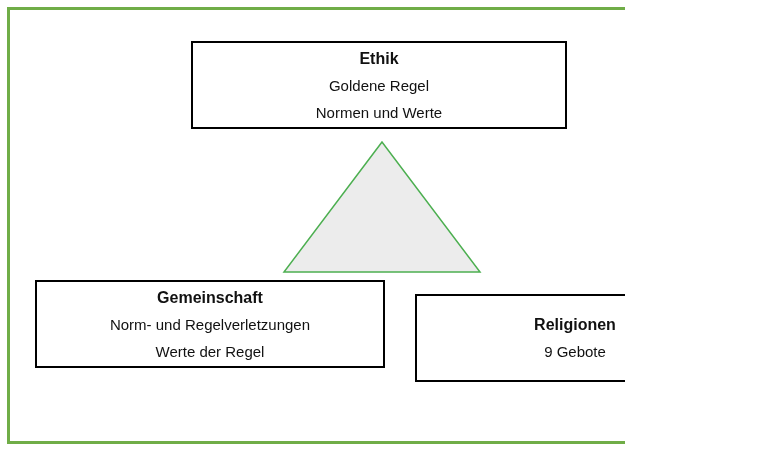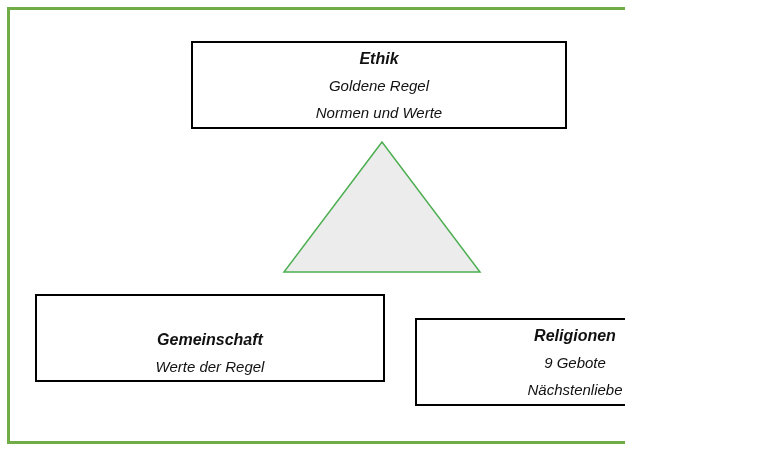--- a/index.html
+++ b/index.html
@@ -7,21 +7,20 @@
     padding: 0;
     background: #ffffff;
     font-family: "Liberation Sans", sans-serif;
   }
   #stage {
     position: relative;
     width: 625px;
     height: 457px;
     background: #ffffff;
     overflow: hidden;
-    font-style: italic;
   }
   .frame {
     position: absolute;
     left: 7px;
     top: 7px;
     width: 746px;
     height: 437px;
     box-sizing: border-box;
     border: 3px solid var(--frame-green, #70AD47);
     background: transparent;
@@ -38,22 +37,22 @@
     text-align: center;
     color: #111111;
     font-size: 15px;
     line-height: 27px;
   }
   .tbox .title {
     font-weight: bold;
     font-size: 16px;
   }
   #box-top    { left: 191px; top: 41px;  width: 376px; height: 88px; }
-  #box-left   { left: 35px;  top: 294px; width: 350px; height: 88px; justify-content: flex-end; }
-  #box-right  { left: 415px; top: 294px; width: 320px; height: 88px; margin-top: 24px; }
+  #box-left   { left: 35px;  top: 280px; width: 350px; height: 88px; }
+  #box-right  { left: 415px; top: 294px; width: 320px; height: 88px; }
   #triangle-wrap {
     position: absolute;
     left: 278px;
     top: 137px;
     width: 208px;
     height: 140px;
   }
   #triangle-wrap svg { display: block; }
 </style>
 </head>
@@ -70,22 +69,22 @@
   </div>
 
   <div id="triangle-wrap">
     <svg width="208" height="140" viewBox="0 0 208 140">
       <polygon points="104,5 6,135 202,135" fill="var(--triangle-fill, #ECECEC)" stroke="var(--triangle-stroke, #4CAF50)" stroke-width="1.5" stroke-linejoin="miter"></polygon>
     </svg>
   </div>
 
   <div class="tbox" id="box-left">
     <div class="title">Gemeinschaft</div>
+    <div class="line">Norm- und Regelverletzungen</div>
     <div class="line">Werte der Regel</div>
   </div>
 
   <div class="tbox" id="box-right">
     <div class="title">Religionen</div>
     <div class="line">9 Gebote</div>
-    <div class="line">Nächstenliebe</div>
   </div>
 
 </div>
 
 </body></html>

